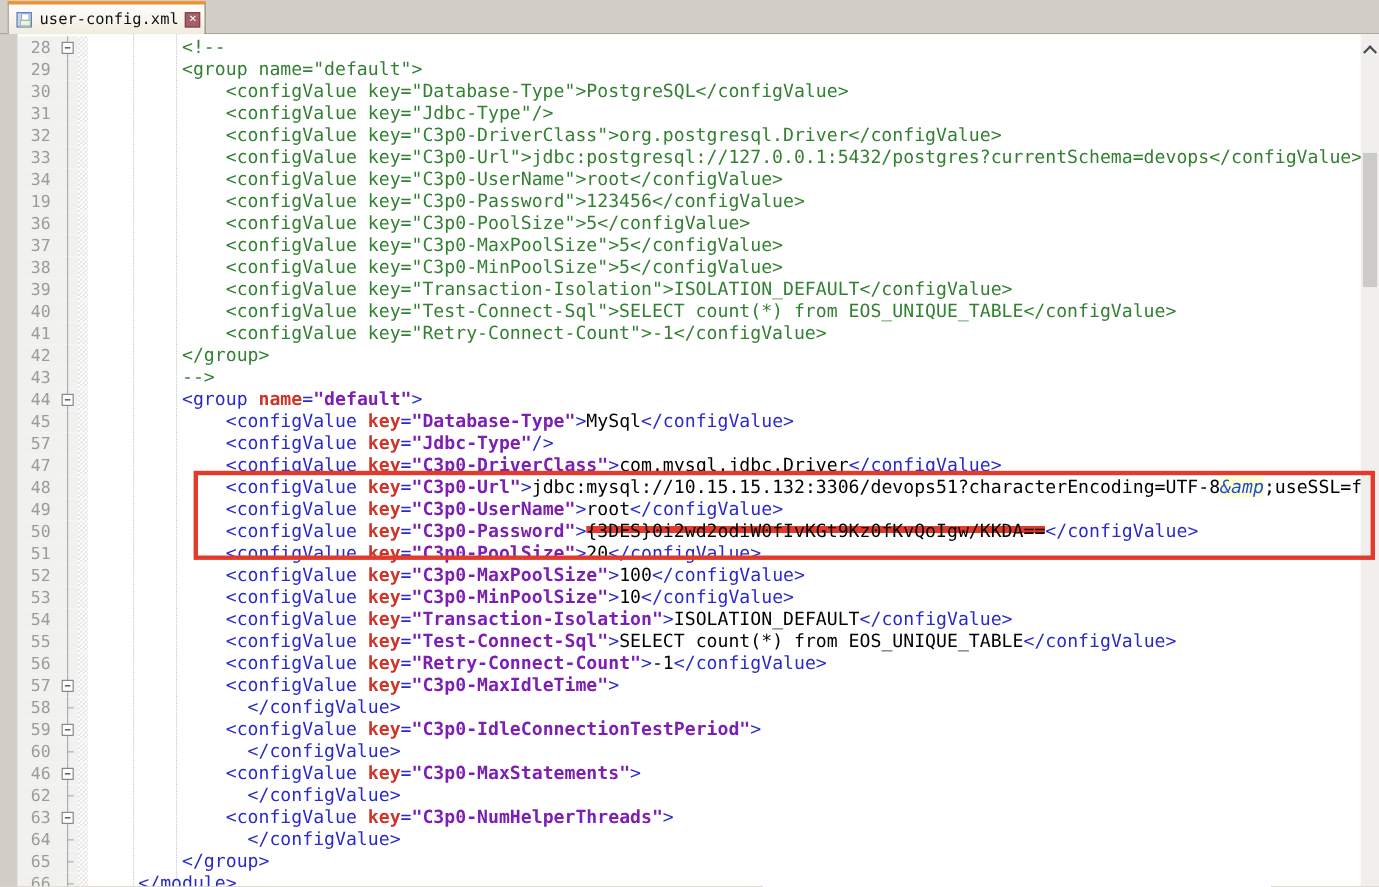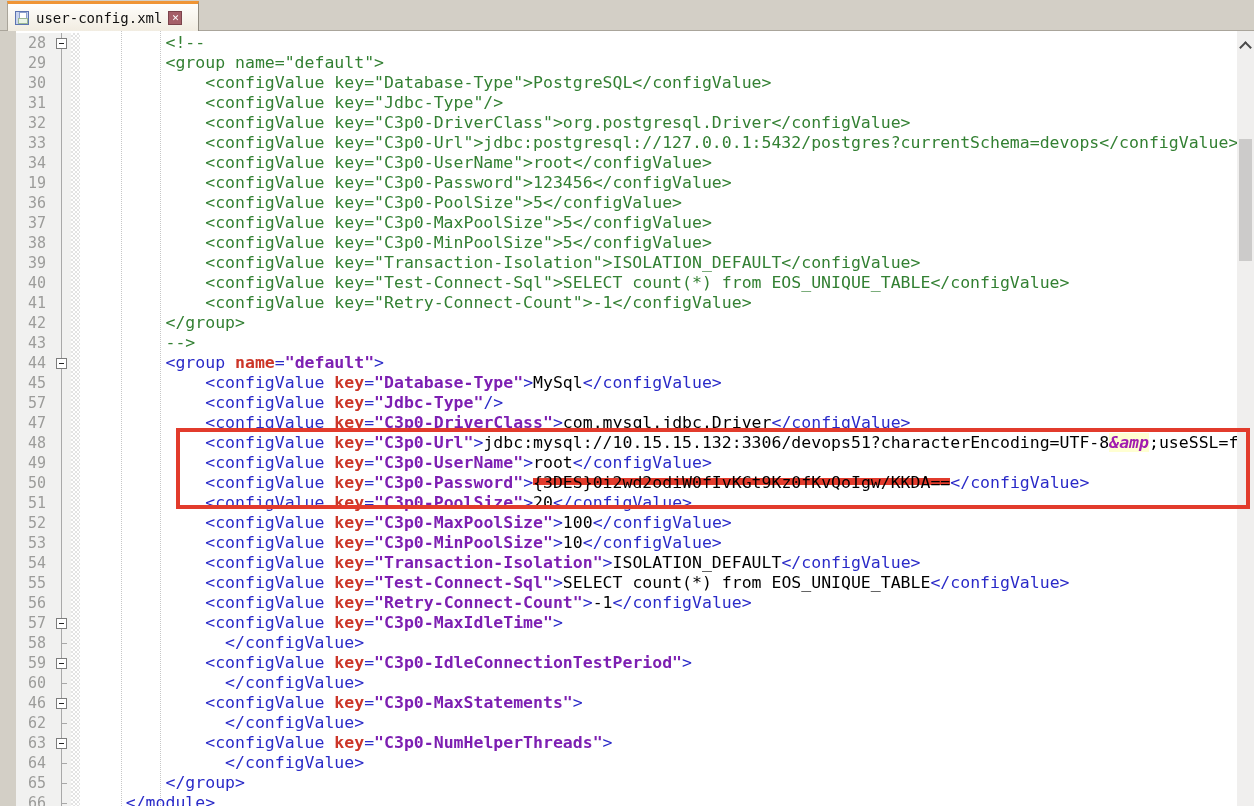--- a/index.html
+++ b/index.html
@@ -2,21 +2,21 @@
 <html><head>
 <meta charset="utf-8">
 <style>
   html,body{margin:0;padding:0;background:#d3cfc6;}
   .screen{position:relative;width:1254px;height:806px;overflow:hidden;background:#d3cfc6;
           font-family:"DejaVu Sans Mono",monospace;}
   
   .tabbar{position:absolute;left:0;top:0;width:100%;height:31px;background:#d3cfc6;
           border-bottom:1px solid #aaa59b;box-sizing:border-box;}
   .tab{position:absolute;left:7px;top:1px;height:30px;display:flex;align-items:center;
-       padding:0 16px 0 7px;background:linear-gradient(#fffefb,#f1ece1);
+       padding:0 4px 0 7px;background:linear-gradient(#fffefb,#f1ece1);
        border-left:1px solid #a9a49a;border-right:1px solid #8f8a80;border-top:3px solid #ef9433;
        box-sizing:border-box;}
   .tab-title{font-size:14px;color:#111;margin:0 6px 0 7px;white-space:pre;}
   .floppy{width:14px;height:14px;background:#c9d4ee;border:1px solid #5d74b2;position:relative;box-sizing:border-box;}
   .floppy::before{content:"";position:absolute;left:3px;top:0;width:6px;height:5px;background:#fff;border:1px solid #8da0cc;}
   .floppy::after{content:"";position:absolute;left:2px;bottom:0;width:8px;height:4px;background:#eaf3e6;border:1px solid #9bb894;}
   .close{width:14px;height:14px;background:#a55f68;border:1px solid #7c434b;color:#fff;
          font-size:9px;line-height:12px;text-align:center;font-family:"DejaVu Sans",sans-serif;box-sizing:border-box;}
   
   .editor{position:absolute;left:0;top:31px;right:0;bottom:0;background:#fff;overflow:hidden;margin-left:16px;}
@@ -35,21 +35,21 @@
   .hatch{flex:none;width:9px;background:#fff;
          background-image:linear-gradient(45deg,#e3e3e3 25%,transparent 25%,transparent 75%,#e3e3e3 75%),
                           linear-gradient(45deg,#e3e3e3 25%,transparent 25%,transparent 75%,#e3e3e3 75%);
          background-size:4px 4px;background-position:0 0,2px 2px;}
   .code{flex:1;padding-left:6px;white-space:pre;overflow:hidden;}
   .s-cm{color:#338033;}
   .s-tg{color:#2a2ac8;}
   .s-at{color:#cc3528;font-weight:bold;}
   .s-av{color:#7d1fb2;font-weight:bold;}
   .s-tx{color:#000;font-weight:normal;}
-  .s-en{color:#a21caf;font-style:italic;background:#ffffd2;font-weight:bold;text-align:center;}
+  .s-en{color:#1d4ed8;font-style:italic;background:#ffffd2;font-weight:normal;text-align:center;}
   .s-struck{background-image:linear-gradient(to bottom,transparent 28%,#e23b2c 28%,#e23b2c 62%,transparent 62%);}
   
   .vscroll{position:absolute;right:0;top:0;bottom:0;width:17px;background:#f0efee;z-index:5;}
   .scroll-up{position:absolute;top:10px;left:4px;width:8px;height:8px;}
   .scroll-up::before{content:"";position:absolute;left:0;top:2px;width:7px;height:7px;
                      border-top:2px solid #4a4a4a;border-left:2px solid #4a4a4a;transform:rotate(45deg);}
   .thumb{position:absolute;left:2px;top:108px;width:13px;height:122px;background:#cccbca;}
   
   .ann-rect{position:absolute;left:176px;top:428px;width:1066px;height:73px;
             border:4px solid #e23b2c;z-index:50;pointer-events:none;}

